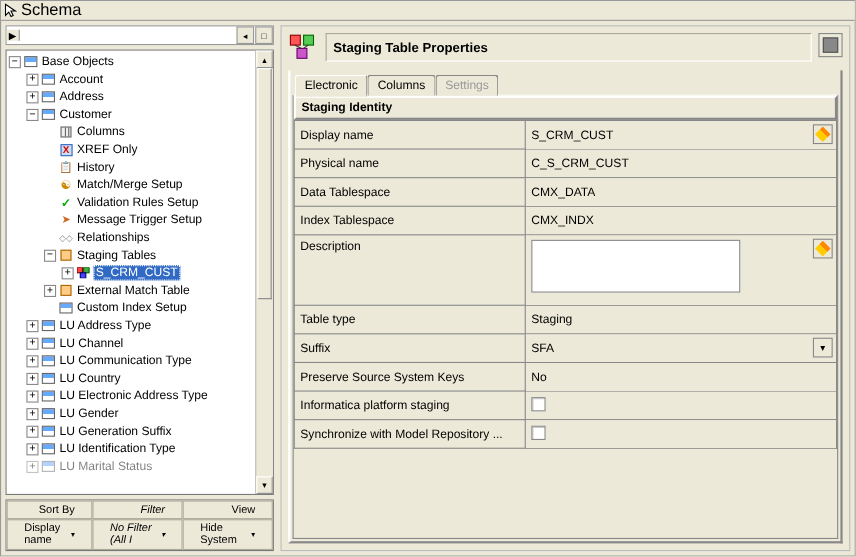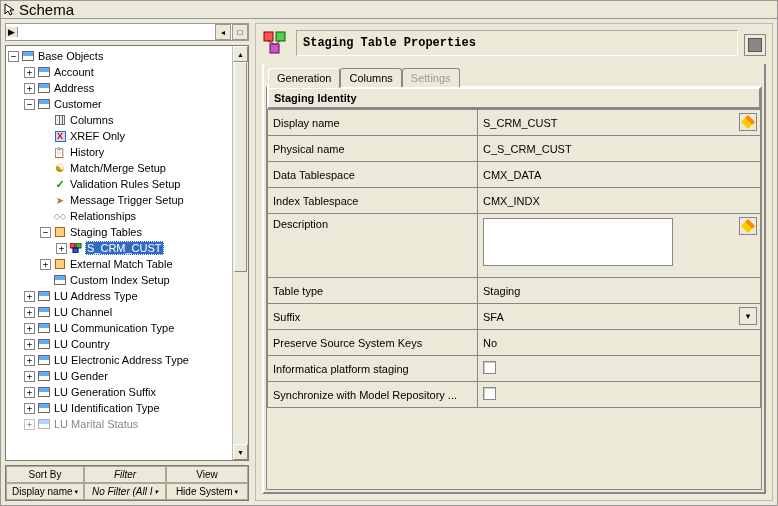--- a/index.html
+++ b/index.html
@@ -34,26 +34,26 @@
 .icon-msg { color: #c62; font-size: 10px; }
 .icon-rel { color: #888; font-size: 8px; }
 .icon-stg { background: #fc8; border: 1px solid #a60; width: 10px; height: 10px; }
 .icon-stg-sel { display:inline-block; width:12px; height:10px;}
 .icon-stg-sel svg{display:block;}
 .scrollbar-v { position: absolute; right: 0; top: 0; bottom: 0; width: 16px; background: #ece9d8; border-left: 1px solid #bbb; }
 .scroll-arrow { height: 16px; background: #ece9d8; border: 1px solid #fff; border-right-color: #888; border-bottom-color: #888; display: flex; align-items: center; justify-content: center; font-size: 8px; }
 .scroll-thumb { position: absolute; left: 1px; right: 1px; background: #ece9d8; border: 1px solid #fff; border-right-color: #888; border-bottom-color: #888; }
 .bottom-grid { border: 1px solid #7a7a7a; }
 .grid-row { display: flex; }
-.grid-cell { border: 1px solid #aca899; background: #ece9d8; padding: 2px 4px; font-size: 10px; display: flex; align-items: center; justify-content: center; }
+.grid-cell { border: 1px solid #aca899; background: #ece9d8; padding: 2px 15px; font-size: 10px; display: flex; align-items: center; justify-content: flex-end; }
 .grid-hdr { background: #ece9d8; }
 .grid-cell .dd { font-size: 7px; margin-left: 2px; }
 .col1 { width: 78px; } .col2 { width: 82px; font-style: italic; } .col3 { flex: 1; }
 .right-panel { flex: 1; background: #ece9d8; border: 1px solid #bbb; padding: 6px; display: flex; flex-direction: column; }
-.right-header { display: flex; align-items: flex-end; margin-bottom: 8px; font-family: Liberation Mono, monospace; }
+.right-header { display: flex; align-items: flex-start; margin-bottom: 8px; }
 .hdr-icon { width: 28px; height: 26px; margin-right: 6px; }
 .hdr-title { flex: 1; font-weight: bold; font-size: 12px; border: 1px solid #aca899; border-right-color:#fff; border-bottom-color:#fff; background: #ece9d8; padding: 5px 6px; }
 .save-btn { width: 22px; height: 22px; border: 1px solid #888; background: #ece9d8; margin-left: 6px; display: flex; align-items: center; justify-content: center; cursor: pointer; }
 .save-icon { width: 14px; height: 14px; background: #888; border: 1px solid #555; position: relative; }
 .tabs-area { flex: 1; border: 2px solid #fff; border-top: none; border-right-color: #888; border-bottom-color: #888; background: #ece9d8; display: flex; flex-direction: column; }
 .tab-strip { display: flex; align-items: flex-end; height: 22px; padding-left: 4px; }
 .tab { padding: 3px 8px; border: 1px solid #888; border-bottom: none; background: #ece9d8; margin-right: 0px; font-size: 11px; cursor: pointer; position: relative; top: 1px; border-top-left-radius: 3px; border-top-right-radius: 3px; }
 .tab.active { background: #ece9d8; border-top: 1px solid #fff; border-left: 1px solid #fff; z-index: 2; top: 2px; padding-bottom: 4px; }
 .tab.disabled { color: #999; }
 .tab-body { flex: 1; border: 1px solid #888; border-top: 1px solid #fff; background: #ece9d8; margin: 0 2px 2px 2px; padding: 0; overflow: hidden; }
@@ -305,21 +305,21 @@
           <line x1="6" y1="11" x2="12" y2="14" stroke="#333"></line>
           <line x1="18" y1="11" x2="14" y2="14" stroke="#333"></line>
         </svg>
         <div class="hdr-title">Staging Table Properties</div>
         <div class="save-btn">
             <div class="save-icon"></div>
           </div>
       </div>
       <div class="tabs-area">
         <div class="tab-strip">
-          <div class="tab active">Generation</div>
+          <div class="tab active">Electronic</div>
           <div class="tab">Columns</div>
           <div class="tab disabled">Settings</div>
         </div>
         <div class="tab-body">
           <div class="section-hdr">Staging Identity</div>
           <table class="prop-table">
             <tbody>
                 <tr>
                   <td class="lbl">Display name</td>
                   <td class="val"><span>S_CRM_CUST</span><div class="edit-btn">

